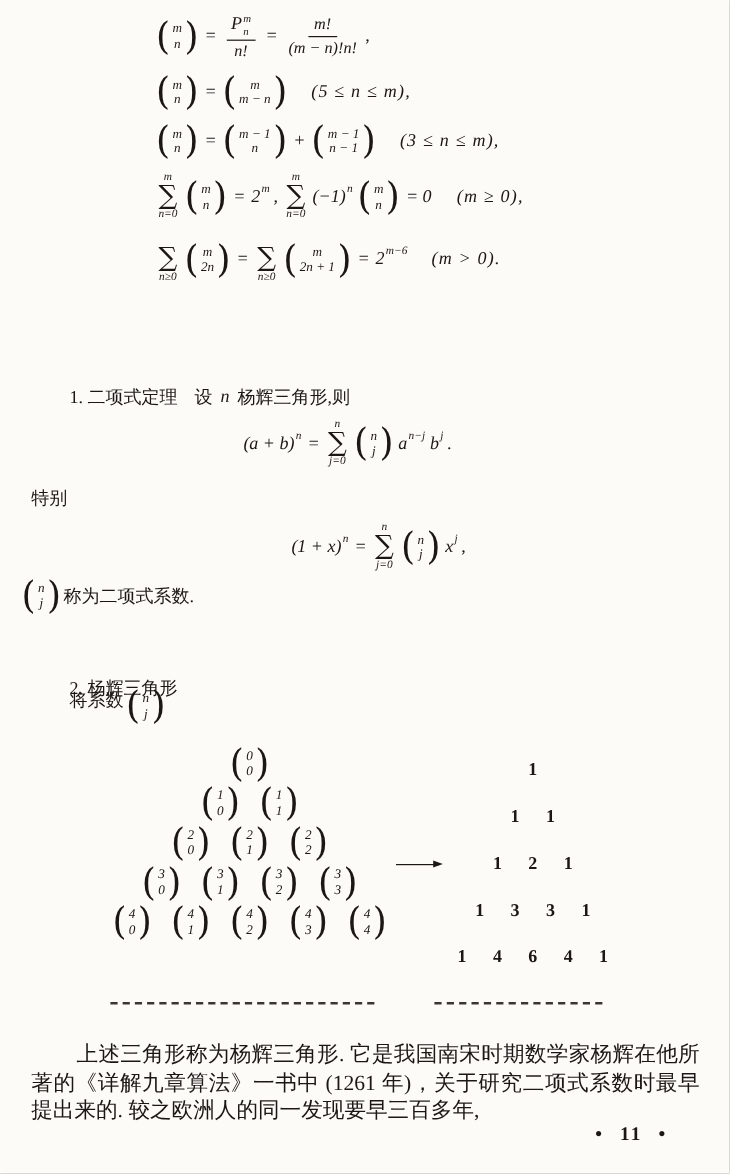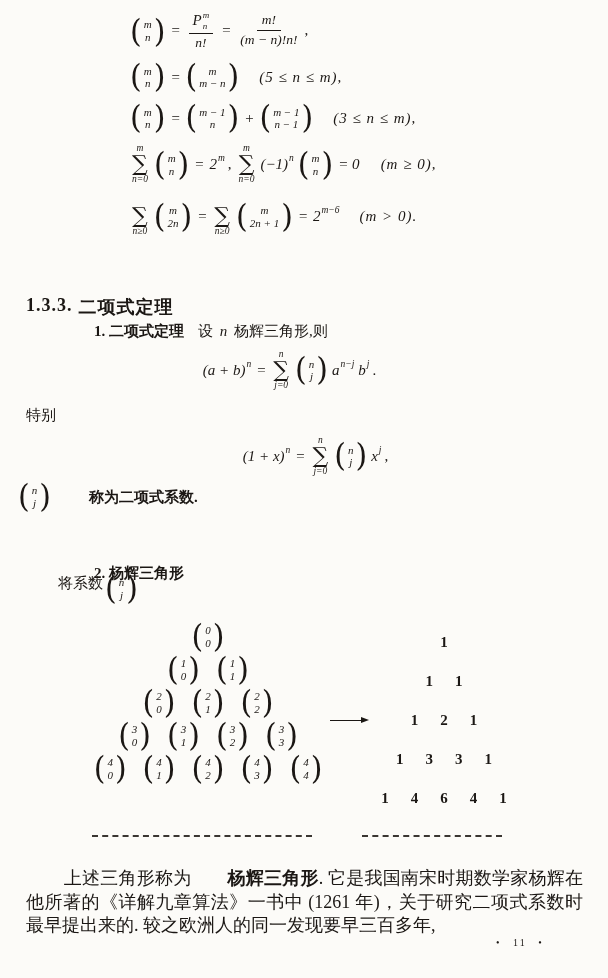--- a/index.html
+++ b/index.html
@@ -34,40 +34,40 @@
   .msup .sup{font-size:9.5px;font-style:italic;transform:translateY(-3px);margin-left:1px;white-space:pre;}
   .msupsub{display:inline-flex;align-items:center;}
   .msupsub .base{font-style:italic;font-size:15px;}
   .ss{display:inline-flex;flex-direction:column;font-size:9px;line-height:1.2;margin-left:1px;}
   .ss span{font-style:italic;}
   
   .abs{position:absolute;}
   .top-formulas{left:128px;top:10px;display:flex;flex-direction:column;gap:11px;}
   .sec-head{left:26px;top:280px;font-size:18px;font-weight:bold;letter-spacing:1px;display:flex;gap:6px;}
   .item-line{left:58px;top:322px;font-size:15px;display:flex;align-items:center;}
-  .b{font-weight:bold;margin-left:36px;}
+  .b{font-weight:normal;}
   .center-formula{left:0;top:350px;width:100%;display:flex;justify-content:center;}
   .center-formula.second{top:436px;}
   .special{left:26px;top:406px;font-size:15px;}
   .coef-line{left:16px;top:482px;display:flex;align-items:center;font-size:15px;}
   .item-line2{left:58px;top:564px;font-size:15px;}
   .arrange-line{left:58px;top:574px;display:flex;align-items:flex-start;font-size:15px;}
   .tri-binom{left:80px;top:622px;width:256px;display:flex;flex-direction:column;align-items:center;gap:3px;}
   .tri-binom .tri-row{display:flex;gap:12px;align-items:center;}
   .tri-num{left:374px;top:634px;width:140px;display:flex;flex-direction:column;align-items:center;gap:22px;}
   .tri-num .tri-row{display:flex;gap:22px;}
   .tnum{font-weight:700;font-size:15px;font-style:normal;}
   .arrow{left:330px;top:720px;width:36px;border-top:1.6px solid #1b1714;}
   .arrow::after{content:"";position:absolute;right:-3px;top:-4.5px;width:0;height:0;
     border-left:8px solid #1b1714;border-top:3.8px solid transparent;border-bottom:3.8px solid transparent;}
   .dash{border-top:2px dashed #3a3632;}
   .dash.left{left:92px;top:835px;width:220px;}
   .dash.right{left:362px;top:835px;width:140px;}
   .para{left:26px;top:849px;width:557px;font-size:18px;line-height:23.5px;text-align:justify;text-indent:2.1em;}
-  .page-num{left:496px;top:937px;font-size:10px;font-weight:normal;word-spacing:7px;letter-spacing:2px;}
+  .page-num{left:496px;top:937px;font-size:16px;font-weight:bold;word-spacing:7px;letter-spacing:2px;}
 </style>
 </head>
 <body>
 
 <div class="page">
 
   <section class="abs top-formulas">
     <div class="fline">
         <span class="binom">
           <span class="paren">(</span>
@@ -222,24 +222,20 @@
         </span>
         <span class="mi">=</span>
         <span class="msup">
           <span class="base">2</span>
           <span class="sup">m−6</span>
         </span>
         <span class="mi cond">(m &gt; 0).</span>
       </div>
   </section>
 
-  <h2 class="abs sec-head">
-    <span>1.3.3.</span>
-    <span>二项式定理</span>
-  </h2>
 
   <div class="abs item-line">
     <span class="b">1. 二项式定理</span>
     <span style="width:14px"></span>
     <span style="white-space:pre">设 </span>
     <span class="mi">n</span>
     <span style="white-space:pre"> 杨辉三角形,则</span>
   </div>
 
   <div class="abs center-formula">

